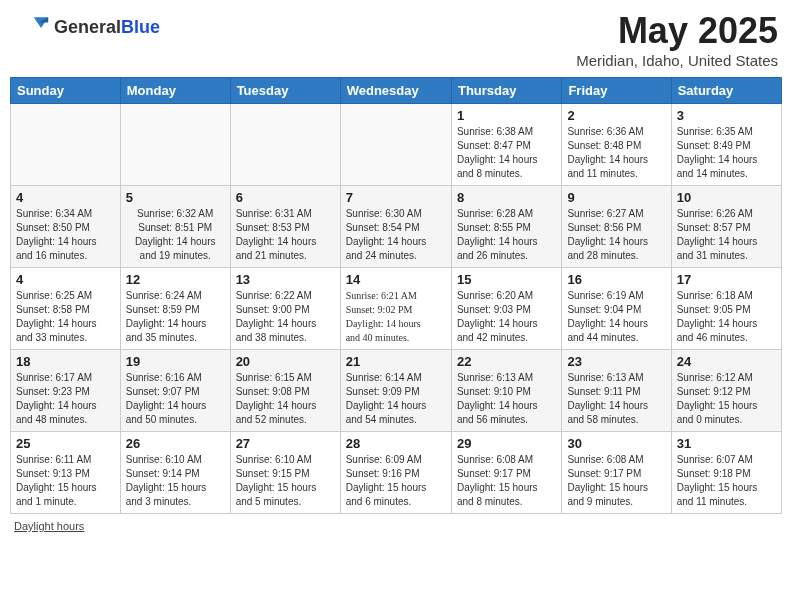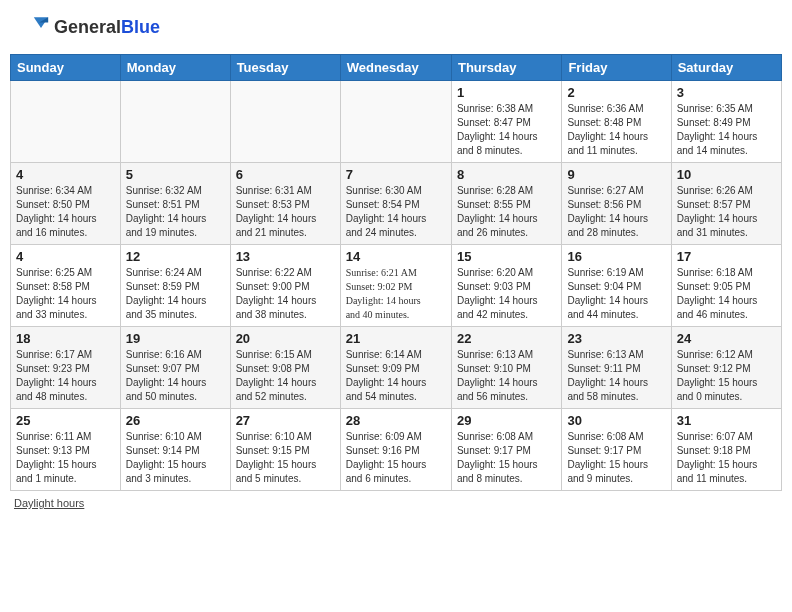--- a/index.html
+++ b/index.html
@@ -113,20 +113,24 @@
   <div class="logo">
     <svg class="logo-icon" viewBox="0 0 40 40">
       <polygon points="22,8 38,8 30,20" fill="#2e7bc4"></polygon>
       <polygon points="28,14 38,14 38,8" fill="#1a5fa0"></polygon>
     </svg>
     <div class="logo-text">
       <span class="logo-general">General</span>
       <span class="logo-blue">Blue</span>
     </div>
   </div>
+  <div class="title-block">
+    <div class="title-month">May 2025</div>
+    <div class="title-location">Meridian, Idaho, United States</div>
+  </div>
 </div>
 
 <table class="calendar">
   <thead>
     <tr>
     <th>Sunday</th>
         <th>Monday</th>
         <th>Tuesday</th>
         <th>Wednesday</th>
         <th>Thursday</th>
@@ -165,21 +169,21 @@
       <tr>
         <td>
           <span class="day-num">4</span>
           <div class="day-info" style="white-space: pre-line;">Sunrise: 6:34 AM
 Sunset: 8:50 PM
 Daylight: 14 hours
 and 16 minutes.</div>
         </td>
         <td>
           <span class="day-num">5</span>
-          <div class="day-info" style="white-space: pre-line;">Sunrise: 6:32 AM
+          <div class="day-info" style="white-space: pre-line; text-align: center;">Sunrise: 6:32 AM
 Sunset: 8:51 PM
 Daylight: 14 hours
 and 19 minutes.</div>
         </td>
         <td>
           <span class="day-num">6</span>
           <div class="day-info" style="white-space: pre-line;">Sunrise: 6:31 AM
 Sunset: 8:53 PM
 Daylight: 14 hours
 and 21 minutes.</div>

